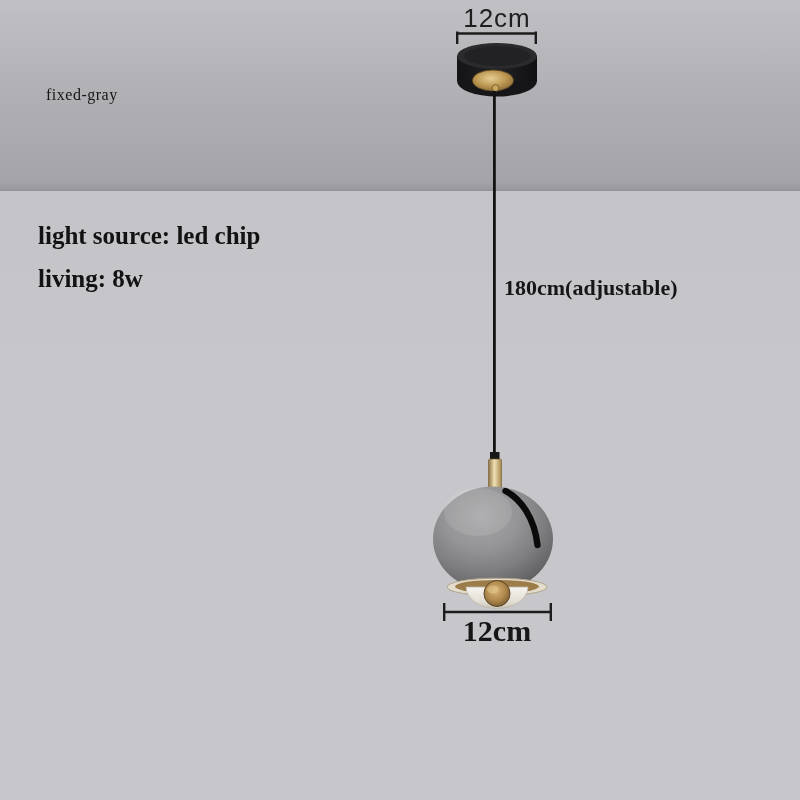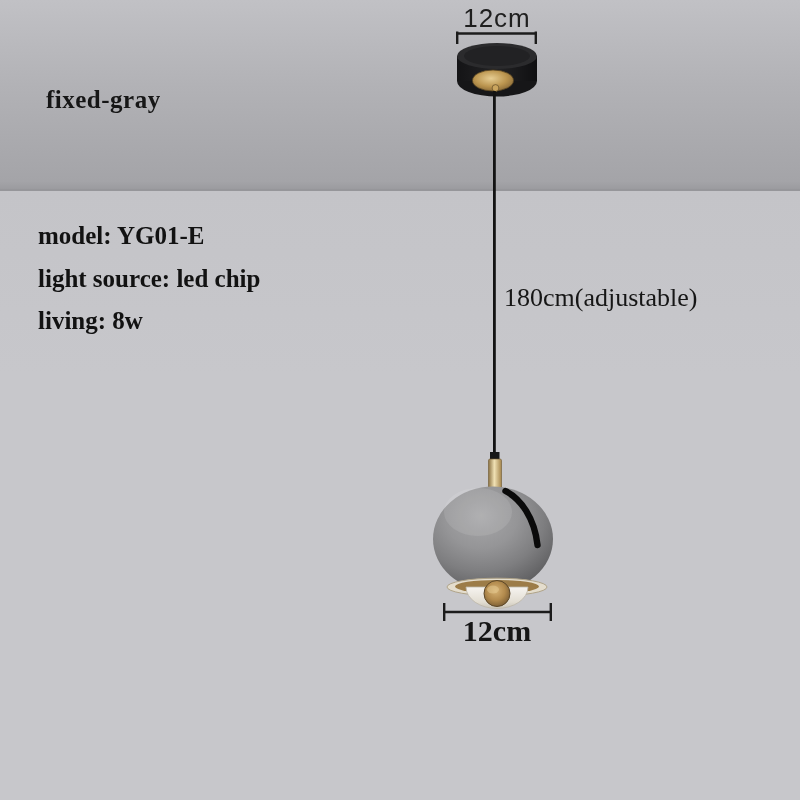--- a/index.html
+++ b/index.html
@@ -16,30 +16,30 @@
     position:absolute;left:0;top:189px;width:800px;height:2px;
     background:#96969a;
   }
   .backdrop{
     position:absolute;left:0;top:191px;width:800px;height:609px;
     background:linear-gradient(180deg,#c4c4c8 0%,#c7c7cb 30%,#c7c7cb 100%);
   }
   .txt{position:absolute;color:#161616;white-space:nowrap;}
   .variant-label{
     left:46px;top:86px;
-    font-weight:700;font-size:25px;letter-spacing:.5px;
+    font-weight:400;font-size:16px;letter-spacing:.5px;
   }
   .top-dim-label{
     left:437px;top:3px;width:120px;text-align:center;
     font-family:"Liberation Sans", sans-serif;
     font-weight:400;font-size:26px;letter-spacing:1px;color:#1f1f1f;
   }
   .drop-label{
-    left:504px;top:283px;
-    font-weight:400;font-size:26px;
+    left:504px;top:275px;
+    font-weight:700;font-size:22px;
   }
   .bottom-dim-label{
     left:437px;top:614px;width:120px;text-align:center;
     font-weight:700;font-size:30px;
   }
   .spec-list{position:absolute;left:38px;top:215px;}
   .spec-line{
     height:42.5px;line-height:42.5px;
     font-weight:700;font-size:25px;color:#121212;
     white-space:nowrap;
@@ -132,18 +132,17 @@
   </g>
 </svg>
 
 <div class="txt top-dim-label">12cm</div>
 
 <div class="txt variant-label">fixed-gray</div>
 
 <div class="txt drop-label">180cm(adjustable)</div>
 
 <div class="spec-list">
-  <div class="spec-line">model: YG01-E</div>
   <div class="spec-line">light source: led chip</div>
   <div class="spec-line">living: 8w</div>
 </div>
 
 <div class="txt bottom-dim-label">12cm</div>
 
 </body></html>

